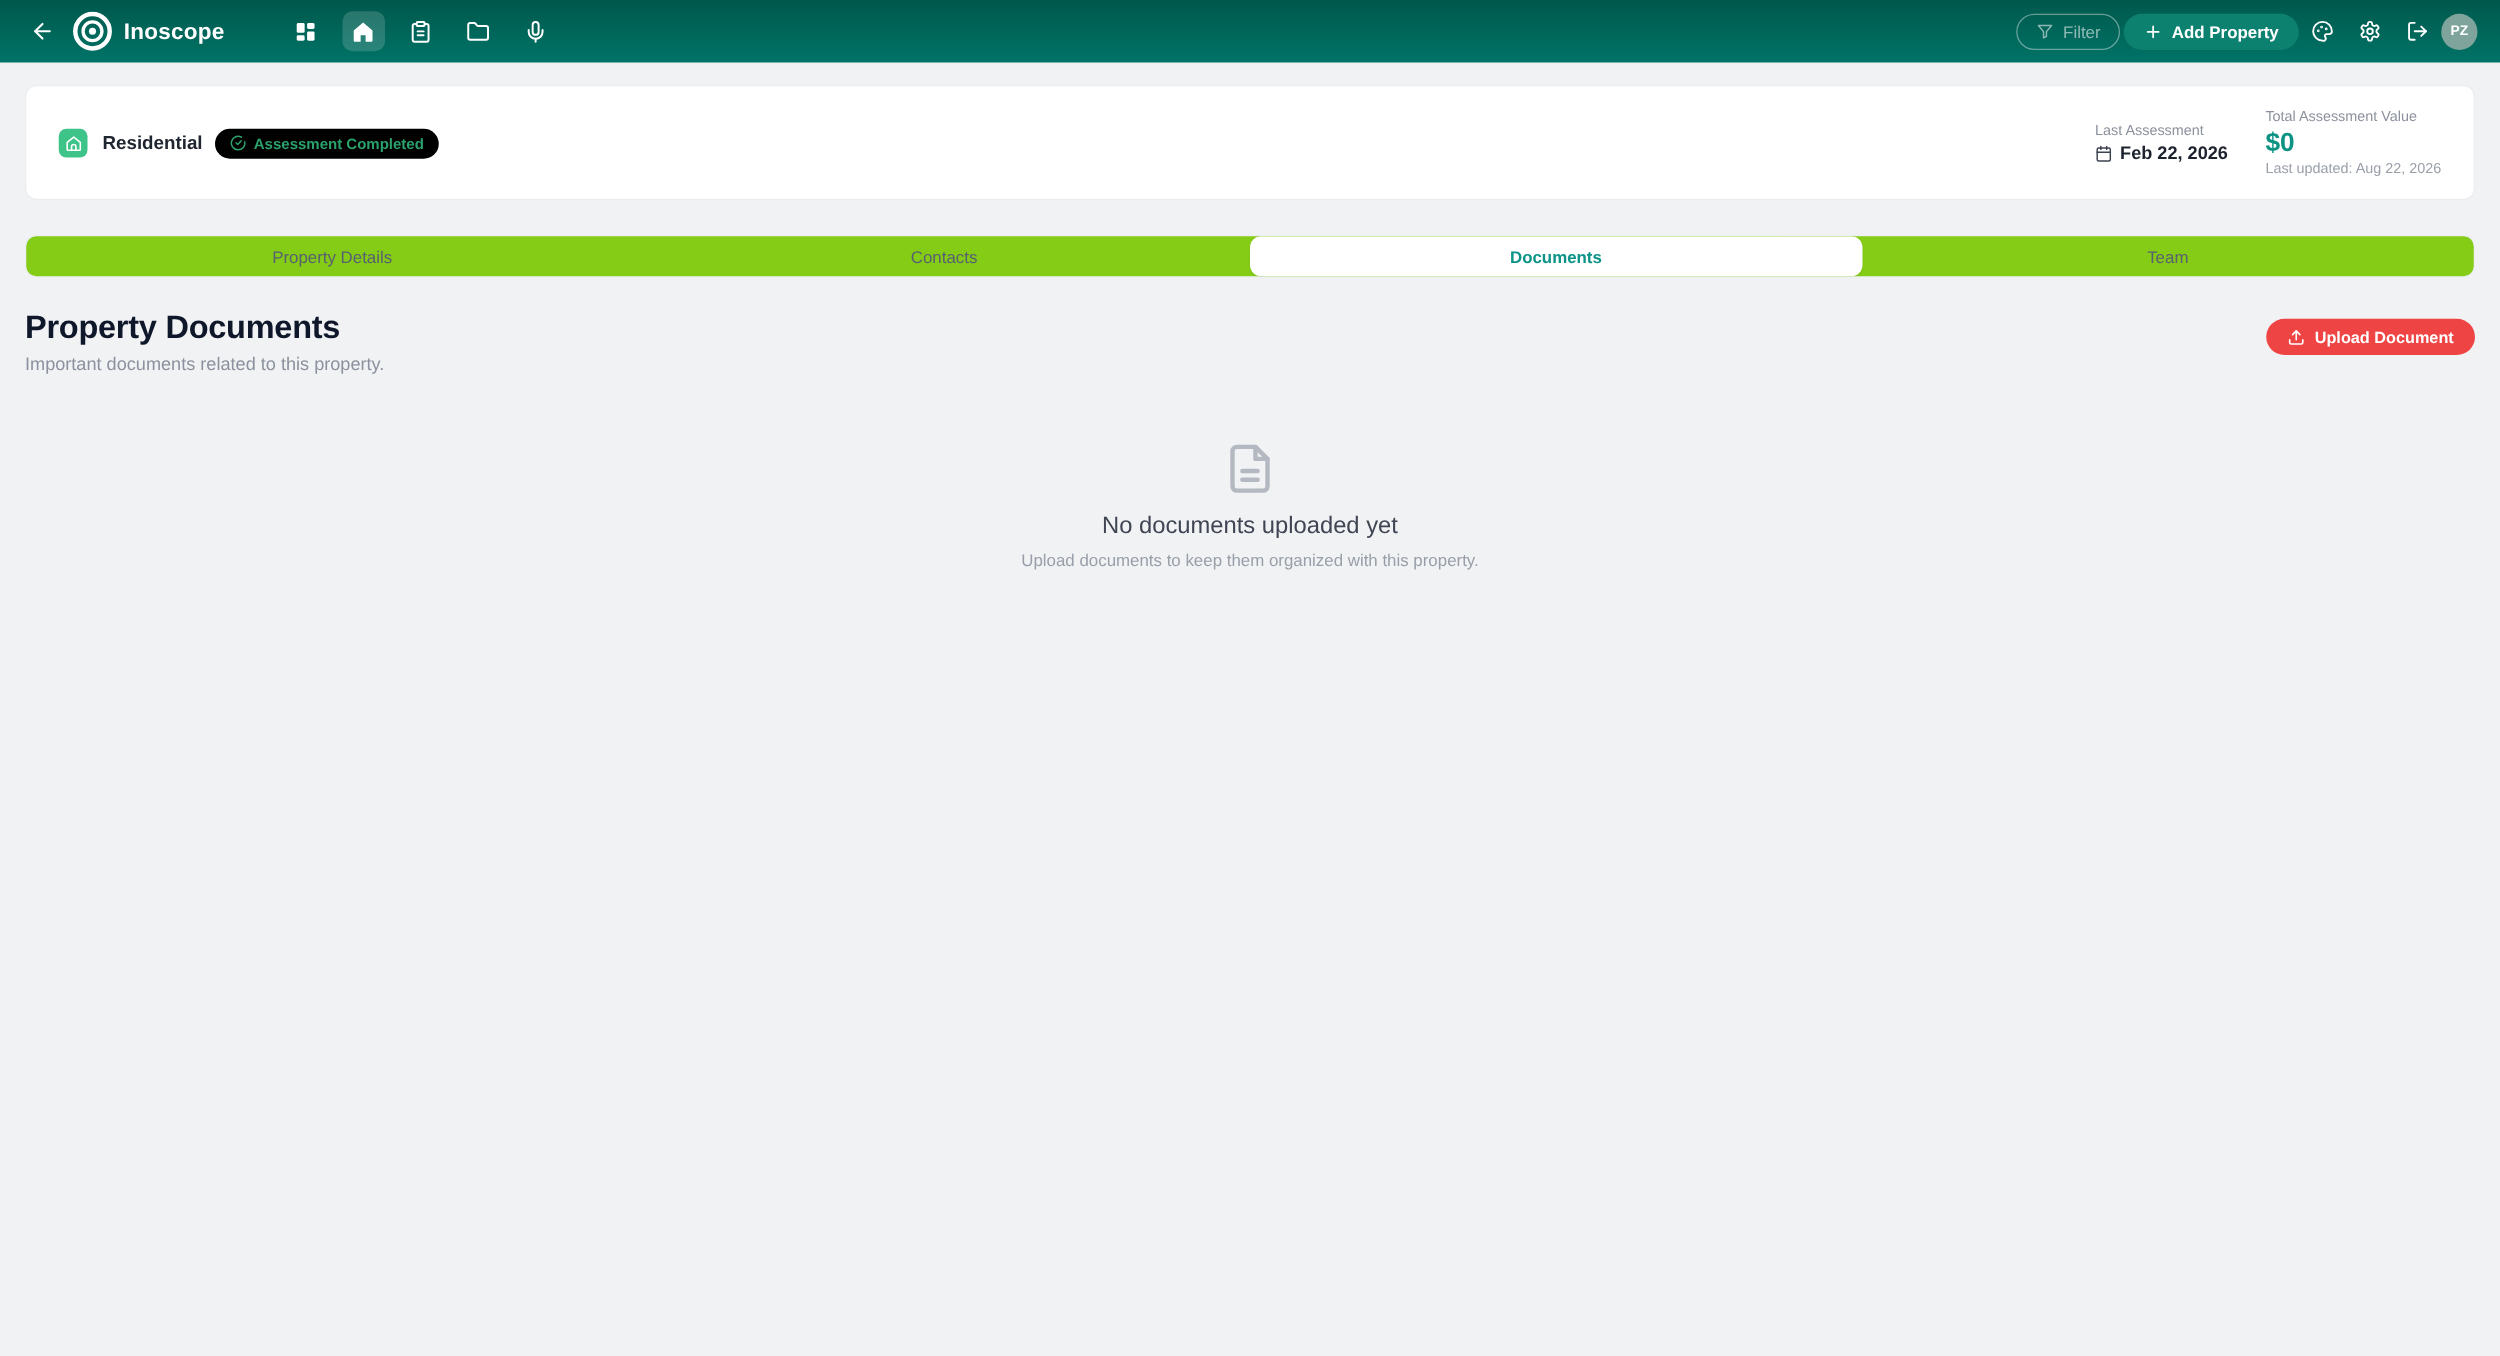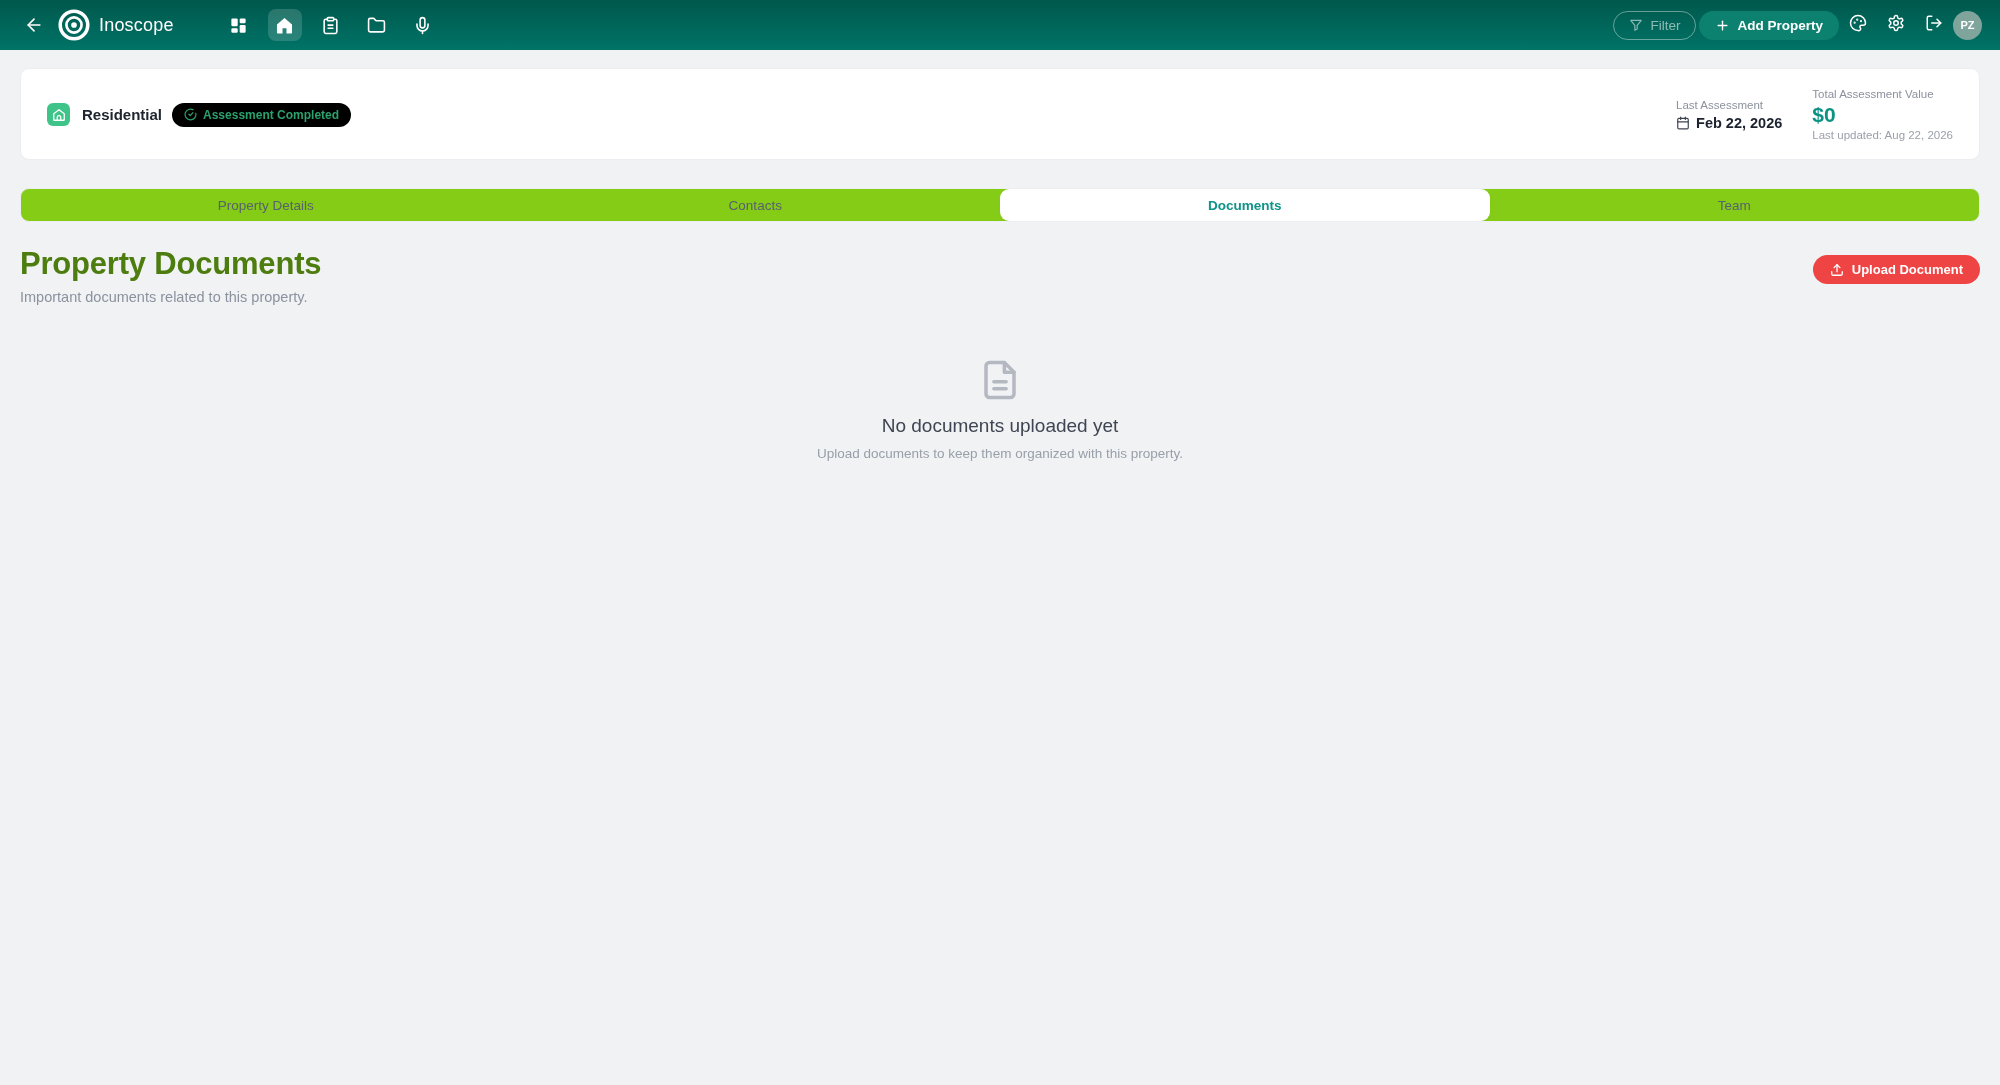--- a/index.html
+++ b/index.html
@@ -21,25 +21,25 @@
     padding: 0 18px;
     color: #fff;
   }
   .icon-btn {
     background: none; border: none; color: #fff; cursor: pointer;
     display: flex; align-items: center; justify-content: center;
     padding: 6px; border-radius: 8px;
   }
   .back-btn { margin-right: 8px; }
   .logo-wrap { display: flex; align-items: center; gap: 9px; margin-right: 48px; }
-  .brand { font-size: 18px; font-weight: 400; letter-spacing: 0.2px; }
+  .brand { font-size: 18px; font-weight: 700; letter-spacing: 0.2px; }
   .nav-icons { display: flex; align-items: center; gap: 12px; }
   .nav-icons .icon-btn { width: 34px; height: 32px; }
   .nav-icons .icon-btn.active { background: rgba(255,255,255,0.16); }
-  .nav-right { margin-left: auto; display: flex; align-items: flex-start; gap: 3px; }
+  .nav-right { margin-left: auto; display: flex; align-items: center; gap: 3px; }
   .filter-btn {
     display: flex; align-items: center; gap: 7px;
     background: transparent;
     border: 1px solid rgba(255,255,255,0.40);
     color: rgba(255,255,255,0.55);
     border-radius: 999px;
     padding: 6px 15px;
     font-size: 13.5px;
     font-family: inherit;
     cursor: pointer;
@@ -128,21 +128,21 @@
     box-shadow: 0 1px 2px rgba(16,24,40,0.04);
   }
 
   
   .section-header {
     margin: 24px 20px 0;
     display: flex;
     justify-content: space-between;
     align-items: flex-start;
   }
-  .section-title { font-size: 31px; font-weight: 700; color: #4d7c0f; letter-spacing: -0.2px; }
+  .section-title { font-size: 26px; font-weight: 700; color: #0f172a; letter-spacing: -0.2px; }
   .section-subtitle { margin-top: 7px; font-size: 14.5px; color: #8b929e; }
   .upload-btn {
     margin-top: 9px;
     display: flex; align-items: center; gap: 8px;
     background: #ef4444;
     border: none;
     color: #fff;
     border-radius: 999px;
     padding: 7px 17px;
     font-size: 13px;

